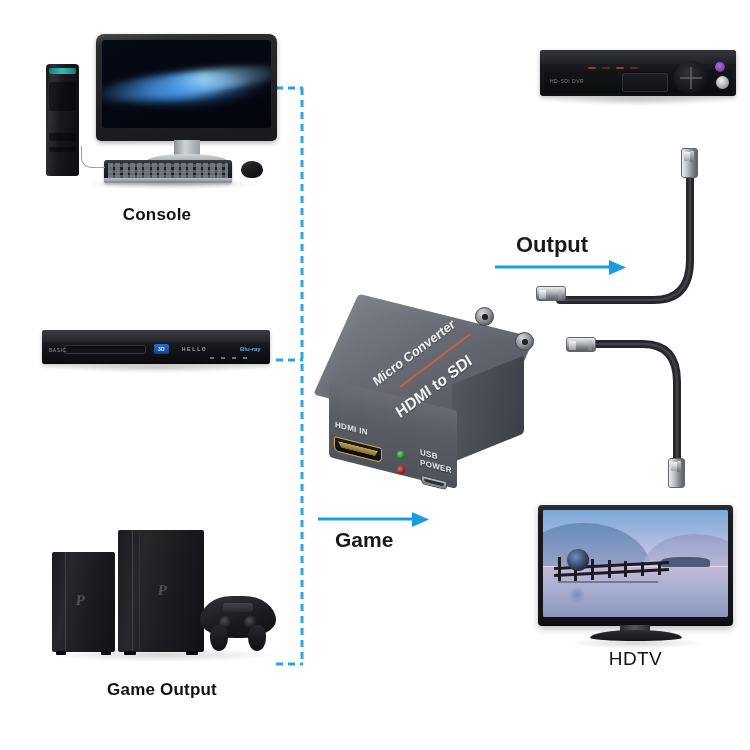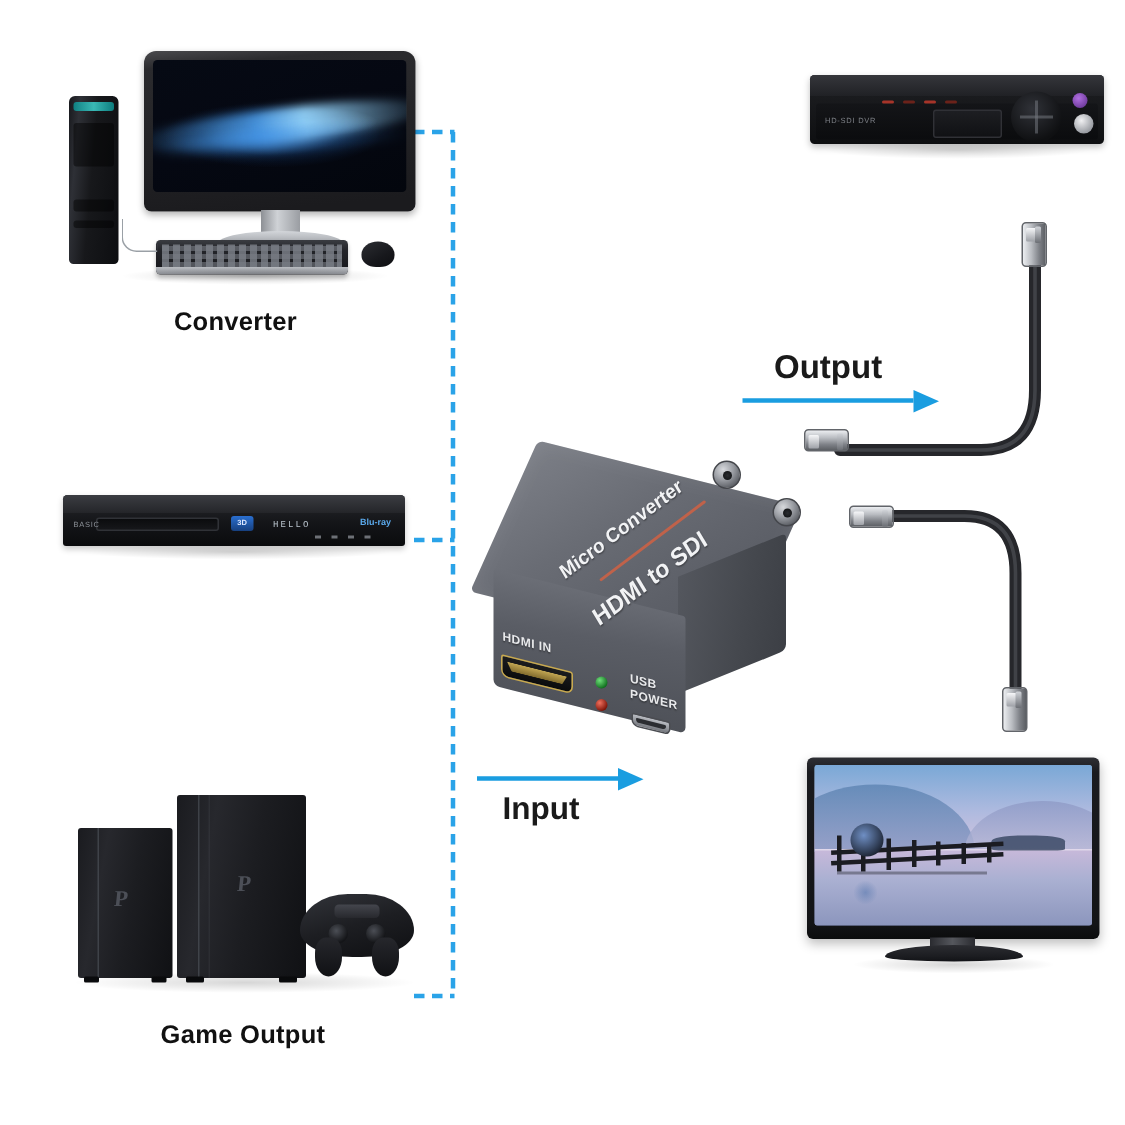--- a/index.html
+++ b/index.html
@@ -335,21 +335,21 @@
 
     <div class="keyboard" style="left:64px;top:126px;width:128px;height:23px;">
       <div class="kb-keys"></div>
       <div class="kb-base"></div>
     </div>
 
     <div class="mouse" style="left:201px;top:127px;width:22px;height:17px;"></div>
     <div class="cable-thin" style="left:41px;top:112px;width:24px;height:22px;border-radius:0 0 0 10px;"></div>
     <div class="soft-shadow" style="left:40px;top:144px;width:180px;height:12px;"></div>
   </div>
-  <div class="dev-label bold" style="left:42px;top:205px;width:230px;">Converter</div>
+  <div class="dev-label bold" style="left:42px;top:205px;width:230px;">Console</div>
 
   <div class="abs" style="left:42px;top:330px;width:228px;height:46px;">
     <div class="bluray" style="left:0;top:0;width:228px;height:34px;">
       <div class="bluray-top"></div>
       <div class="bluray-tray" style="left:22px;top:15px;width:82px;height:9px;"></div>
       <div class="badge3d" style="left:112px;top:14px;width:15px;height:10px;">3D</div>
       <div class="lcd-text" style="left:140px;top:16px;">HELLO</div>
       <div class="brand-sm" style="left:7px;top:17px;">BASIC</div>
       <div class="blu-logo" style="left:198px;top:16px;">Blu-ray</div>
       <div class="abs" style="left:168px;top:27px;display:flex;gap:7px;">
@@ -387,21 +387,21 @@
       <div class="pad-grip" style="right:10px;"></div>
     </div>
     <div class="soft-shadow" style="left:-4px;top:118px;width:230px;height:14px;"></div>
   </div>
   <div class="dev-label bold" style="left:42px;top:680px;width:240px;">Game Output</div>
 
   <svg class="abs" style="left:316px;top:505px;width:120px;height:30px;">
     <line x1="2" y1="14" x2="96" y2="14" stroke="#1a9de0" stroke-width="3"></line>
     <polygon points="96,7 113,14.5 96,22" fill="#1a9de0"></polygon>
   </svg>
-  <div class="flow-label" style="left:335px;top:528px;">Input</div>
+  <div class="flow-label" style="left:335px;top:528px;">Game</div>
 
   <div class="flow-label" style="left:516px;top:232px;font-size:22px;">Output</div>
   <svg class="abs" style="left:493px;top:255px;width:140px;height:26px;">
     <line x1="2" y1="12" x2="116" y2="12" stroke="#1a9de0" stroke-width="3"></line>
     <polygon points="116,5 133,12.5 116,20" fill="#1a9de0"></polygon>
   </svg>
 
   <div id="converter">
     <div class="conv-top"></div>
     <div class="conv-side"></div>
@@ -482,14 +482,15 @@
         <div class="pier-post" style="left:62%;top:50%;width:3px;height:11%;"></div>
         <div class="abs" style="left:13%;top:36%;width:22px;height:22px;border-radius:50%;background:radial-gradient(circle at 40% 36%,#6f8fc4,#1e2636 75%);"></div>
         <div class="pier-refl" style="left:8%;top:66%;width:54%;height:2px;"></div>
         <div class="abs" style="left:14%;top:72%;width:16px;height:16px;border-radius:50%;background:radial-gradient(circle,#5a7ab0,rgba(40,50,70,0) 72%);opacity:.6;"></div>
       </div>
     </div>
     <div class="tv-stand-neck" style="left:82px;top:120px;width:30px;height:8px;"></div>
     <div class="tv-stand-base" style="left:52px;top:125px;width:92px;height:11px;"></div>
     <div class="soft-shadow" style="left:30px;top:132px;width:136px;height:12px;"></div>
   </div>
+  <div class="dev-label reg" style="left:538px;top:648px;width:195px;">HDTV</div>
 
 </div>
 
 </body></html>

